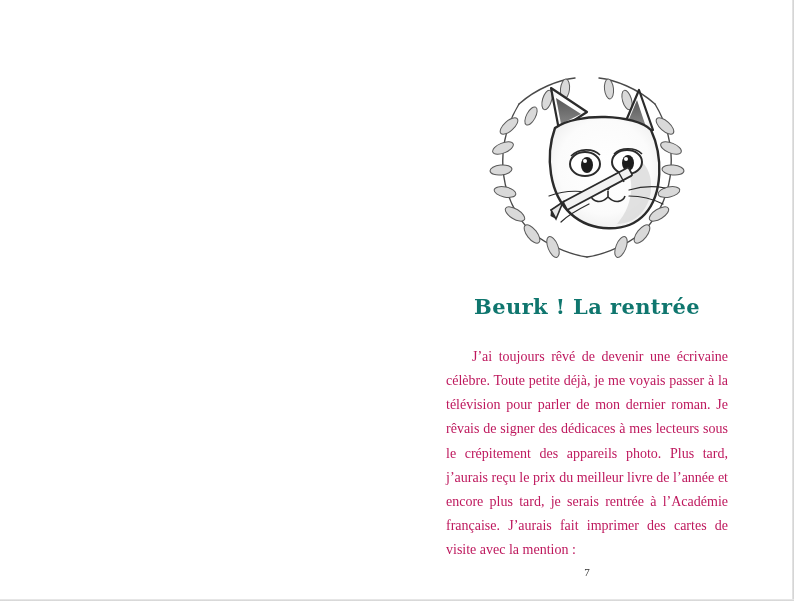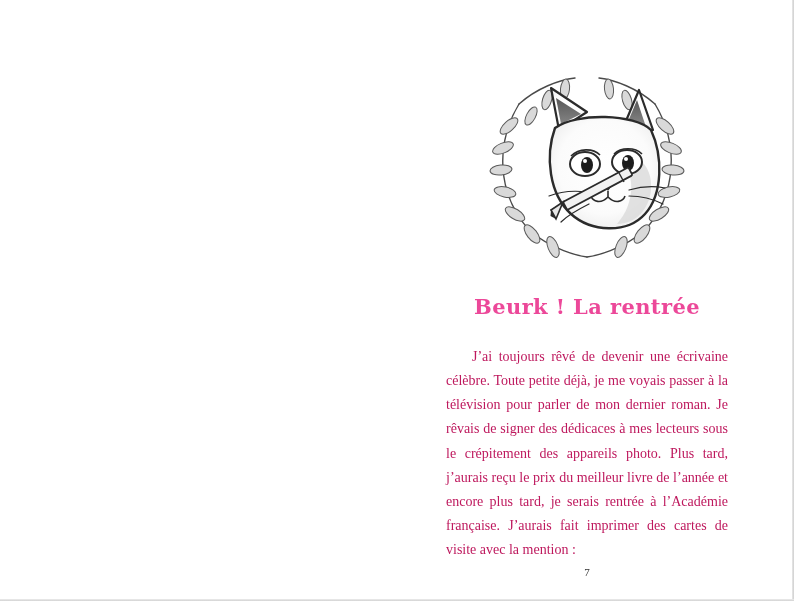--- a/index.html
+++ b/index.html
@@ -56,21 +56,21 @@
     height: 232px;
   }
   .chapter-title {
     text-align: center;
     font-size: 21px;
     line-height: 1.2;
     letter-spacing: 0.4px;
     margin: 6px 0 26px 0;
     font-family: "DejaVu Serif", "Liberation Serif", serif;
     font-weight: 700;
-    color: #ec4899;
+    color: #0f766e;
   }
   .body-text {
     font-size: 14px;
     line-height: 1.72;
     text-align: justify;
     text-justify: inter-word;
     text-indent: 26px;
     color: #be185d;
     hyphens: manual;
   }

